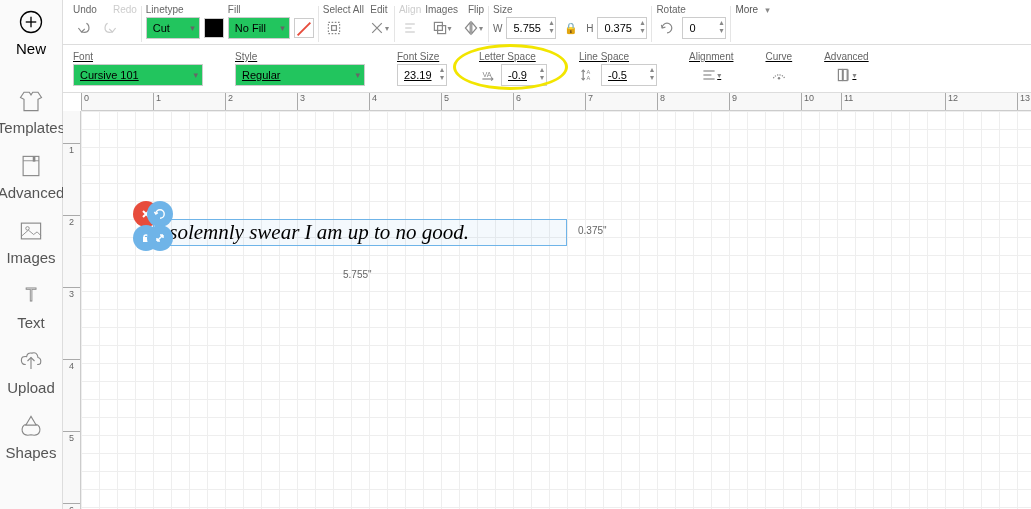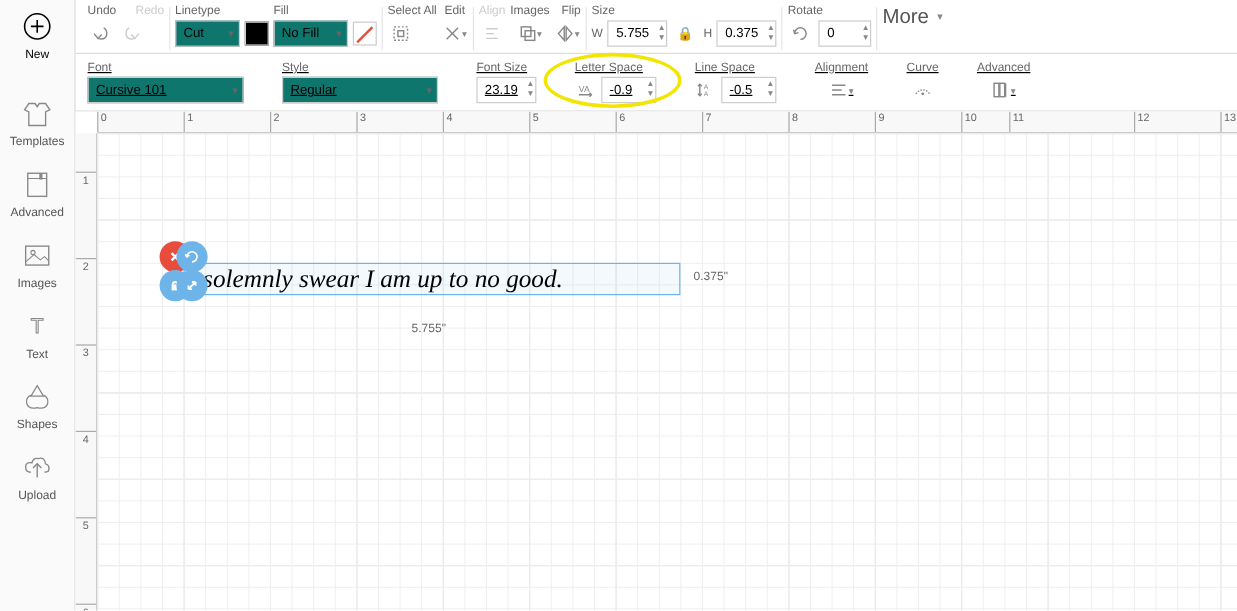--- a/index.html
+++ b/index.html
@@ -1,31 +1,31 @@
 <!DOCTYPE html>
 <html><head>
 <meta charset="utf-8">
 <style>
 * { margin:0; padding:0; box-sizing:border-box; font-family:Arial,Helvetica,sans-serif; }
 body { background:#fff; width:1031px; height:509px; overflow:hidden; position:relative; }
 .left-sidebar { position:absolute; left:0; top:0; width:63px; height:509px; background:#fafafa; border-right:1px solid #ddd; display:flex; flex-direction:column; align-items:center; }
 .side-item { display:flex; flex-direction:column; align-items:center; justify-content:center; width:63px; padding:8px 0; cursor:pointer; }
 .side-item svg { width:28px; height:28px; }
-.side-label { font-size:10px; color:#555; margin-top:4px; }
+.side-label { font-size:15px; color:#555; margin-top:4px; }
 .side-item.selected .side-label { color:#000; font-weight:500; }
 .main { position:absolute; left:63px; top:0; right:0; bottom:0; }
 .toolbar1 { height:45px; border-bottom:1px solid #ddd; display:flex; align-items:flex-start; padding:4px 10px; gap:4px; }
 .toolbar2 { height:48px; border-bottom:1px solid #ddd; display:flex; align-items:flex-start; padding:6px 10px; gap:32px;text-decoration:underline; }
 .group { display:flex; flex-direction:column; gap:2px; }
 .group-label { font-size:10px; color:#666; }
 .group-row { display:flex; align-items:center; gap:4px; }
 .btn-txt { font-size:10px; color:#666; cursor:pointer; }
 .btn-txt.disabled { color:#ccc; }
 .icon-btn { width:22px; height:22px; display:flex; align-items:center; justify-content:center; cursor:pointer; }
-.dropdown { height:22px; border:1px solid #ccc; background:#0f766e; font-size:11px; padding:0 18px 0 6px; display:flex; align-items:center; position:relative; cursor:pointer; }
+.dropdown { height:22px; border:1px solid #ccc; background:#22c55e; font-size:11px; padding:0 18px 0 6px; display:flex; align-items:center; position:relative; cursor:pointer; }
 .dropdown::after { content:'▾'; position:absolute; right:4px; font-size:9px; color:#666; }
 .input-num { height:22px; border:1px solid #ccc; background:#fff; font-size:11px; padding:0 14px 0 6px; width:50px; display:flex; align-items:center; position:relative; }
 .stepper { position:absolute; right:2px; top:1px; display:flex; flex-direction:column; line-height:8px; font-size:8px; color:#888; }
 .swatch { width:20px; height:20px; border:1px solid #ccc; }
 .swatch.black { background:#000; }
 .swatch.red-diag { background:#fff; position:relative; }
 .swatch.red-diag::after { content:''; position:absolute; left:0; right:0; top:50%; border-top:2px solid #e74c3c; transform:rotate(-45deg); }
 .vline { width:1px; height:36px; background:#e5e5e5; margin-top:2px; }
 .lock-icon { font-size:11px; color:#888; padding:0 4px; }
 .canvas-area { position:absolute; top:93px; left:0; right:0; bottom:0; background:#fff; overflow:hidden; }
@@ -89,32 +89,32 @@
     <span class="side-label">Images</span>
   </div>
   <div class="side-item">
     <svg viewBox="0 0 32 32">
         <text x="16" y="22" font-size="20" text-anchor="middle" fill="none" stroke="#888" stroke-width="1" font-family="serif">T</text>
       </svg>
     <span class="side-label">Text</span>
   </div>
   <div class="side-item">
     <svg viewBox="0 0 32 32">
-        <polygon points="16,5 22,15 10,15" fill="none" stroke="#888" stroke-width="1.2"></polygon>
-        <path d="M10 14 Q5 16 6 22 Q8 28 16 26 Q24 28 26 22 Q27 16 22 14" fill="none" stroke="#888" stroke-width="1.2"></path>
-      </svg>
-    <span class="side-label">Shapes</span>
-  </div>
-  <div class="side-item">
-    <svg viewBox="0 0 32 32">
         <path d="M10 20 Q5 20 5 15 Q5 10 11 11 Q12 6 17 7 Q23 5 24 12 Q28 13 27 18 Q27 20 23 20" fill="none" stroke="#888" stroke-width="1.3"></path>
         <line x1="16" y1="12" x2="16" y2="25" stroke="#888" stroke-width="1.3"></line>
         <polyline points="12,16 16,12 20,16" fill="none" stroke="#888" stroke-width="1.3"></polyline>
       </svg>
     <span class="side-label">Upload</span>
+  </div>
+  <div class="side-item">
+    <svg viewBox="0 0 32 32">
+        <polygon points="16,5 22,15 10,15" fill="none" stroke="#888" stroke-width="1.2"></polygon>
+        <path d="M10 14 Q5 16 6 22 Q8 28 16 26 Q24 28 26 22 Q27 16 22 14" fill="none" stroke="#888" stroke-width="1.2"></path>
+      </svg>
+    <span class="side-label">Shapes</span>
   </div>
 </div>
 
 <div class="main">
 
   <div class="toolbar1">
     <div class="group">
       <div class="group-row">
         <span class="btn-txt">Undo</span>
         <span style="width:8px"></span>
@@ -230,21 +230,21 @@
           </span>
         <div class="input-num" style="width:44px">
             <span>0</span>
             <span class="stepper">▴<br>▾</span>
           </div>
       </div>
     </div>
     <div class="vline"></div>
     <div class="group" style="justify-content:center">
       <div class="group-row">
-        <span style="font-size:17px;color:#555">More</span>
+        <span style="font-size:10px;color:#555">More</span>
         <span style="font-size:9px;color:#888;margin-left:3px">▾</span>
       </div>
     </div>
   </div>
 
   <div class="toolbar2">
     <div class="group">
       <span class="group-label">Font</span>
       <div class="dropdown wide-dropdown">
           <span>Cursive 101</span>
@@ -284,21 +284,21 @@
       <div class="group-row">
         <span class="tool-icon">
             <svg class="small-svg" viewBox="0 0 20 20">
               <line x1="4" y1="4" x2="4" y2="16"></line>
               <polyline points="2,6 4,4 6,6"></polyline>
               <polyline points="2,14 4,16 6,14"></polyline>
               <text x="8" y="9" font-size="7" fill="#888" stroke="none">A</text>
               <text x="8" y="16" font-size="7" fill="#888" stroke="none">A</text>
             </svg>
           </span>
-        <div class="input-num" style="width:46px">
+        <div class="input-num" style="width:56px">
             <span>-0.5</span>
             <span class="stepper">▴<br>▾</span>
           </div>
       </div>
     </div>
     <div class="group" style="align-items:center">
       <span class="group-label">Alignment</span>
       <span class="icon-btn">
           <svg class="small-svg" viewBox="0 0 20 20">
             <line x1="3" y1="5" x2="17" y2="5"></line>

